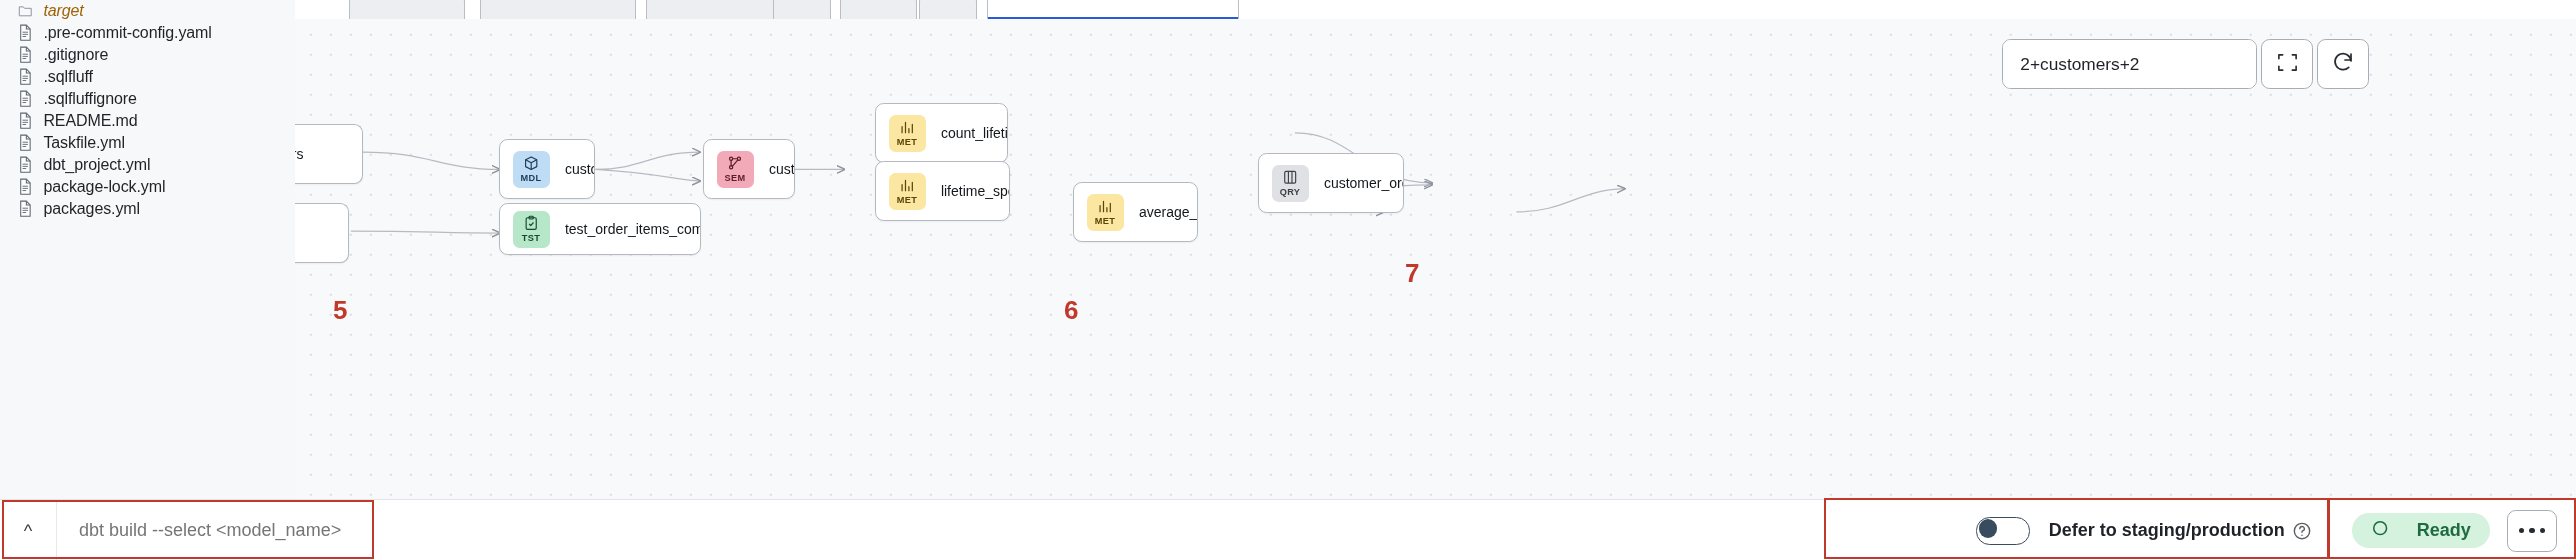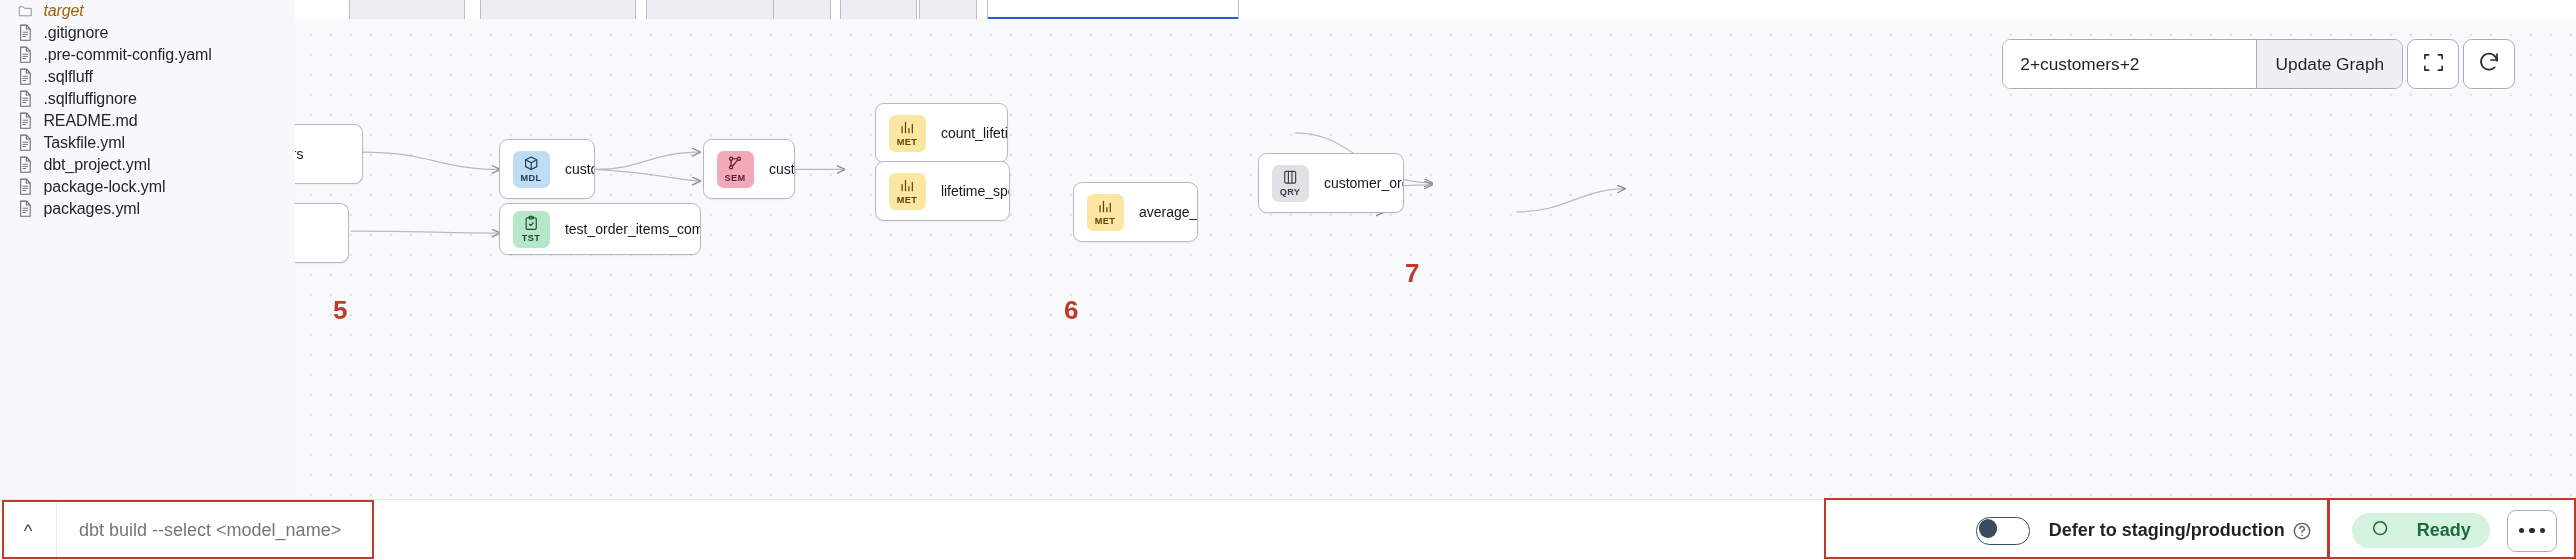--- a/index.html
+++ b/index.html
@@ -150,31 +150,31 @@
           <span class="fname">target</span>
         </div>
         <div class="file-row">
           <span>
             <svg class="ficon" viewBox="0 0 16 19" fill="none" stroke="#5b6470" stroke-width="1.15">
   <path d="M3 1.2h6.2L13.4 5.4V17.8H3z" fill="#fdfdfe"></path>
   <path d="M9.2 1.2V5.4h4.2"></path>
   <path d="M5 9h6M5 11.4h6M5 13.8h4" stroke-width="1"></path>
             </svg>
           </span>
+          <span class="fname">.pre-commit-config.yaml</span>
+        </div>
+        <div class="file-row">
+          <span>
+            <svg class="ficon" viewBox="0 0 16 19" fill="none" stroke="#5b6470" stroke-width="1.15">
+  <path d="M3 1.2h6.2L13.4 5.4V17.8H3z" fill="#fdfdfe"></path>
+  <path d="M9.2 1.2V5.4h4.2"></path>
+  <path d="M5 9h6M5 11.4h6M5 13.8h4" stroke-width="1"></path>
+            </svg>
+          </span>
           <span class="fname">.gitignore</span>
-        </div>
-        <div class="file-row">
-          <span>
-            <svg class="ficon" viewBox="0 0 16 19" fill="none" stroke="#5b6470" stroke-width="1.15">
-  <path d="M3 1.2h6.2L13.4 5.4V17.8H3z" fill="#fdfdfe"></path>
-  <path d="M9.2 1.2V5.4h4.2"></path>
-  <path d="M5 9h6M5 11.4h6M5 13.8h4" stroke-width="1"></path>
-            </svg>
-          </span>
-          <span class="fname">.pre-commit-config.yaml</span>
         </div>
         <div class="file-row">
           <span>
             <svg class="ficon" viewBox="0 0 16 19" fill="none" stroke="#5b6470" stroke-width="1.15">
   <path d="M3 1.2h6.2L13.4 5.4V17.8H3z" fill="#fdfdfe"></path>
   <path d="M9.2 1.2V5.4h4.2"></path>
   <path d="M5 9h6M5 11.4h6M5 13.8h4" stroke-width="1"></path>
             </svg>
           </span>
           <span class="fname">.sqlfluff</span>
@@ -348,21 +348,20 @@
               </svg></span>
             <span class="btxt">QRY</span>
           </div>
           <div class="nlabel">customer_order_metrics</div>
         </div>
       </div>
 
     <div class="gtoolbar">
       <div class="combo">
         <input class="gtext" value="2+customers+2" style="">
-        <div class="gbtn">Update Graph</div>
       </div>
       <div class="iconbtn">
         <span>
           <svg width="23" height="23" viewBox="0 0 24 24" fill="none" stroke="#272c31" stroke-width="1.7" stroke-linecap="round" stroke-linejoin="round">
             <path d="M3 8V4h4M21 8V4h-4M3 16v4h4M21 16v4h-4"></path>
           </svg>
         </span>
       </div>
       <div class="iconbtn">
         <span>

